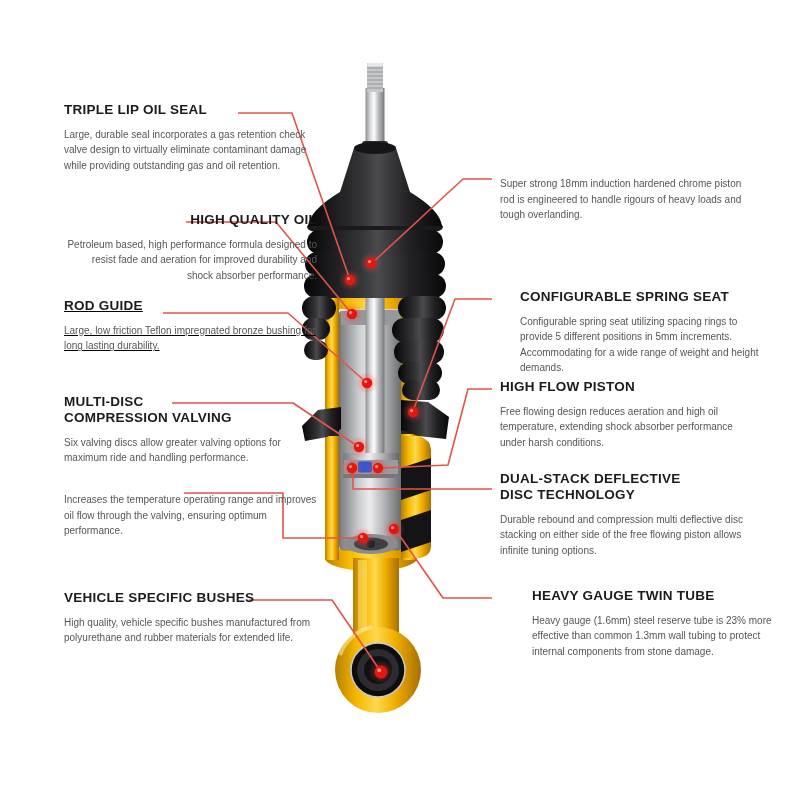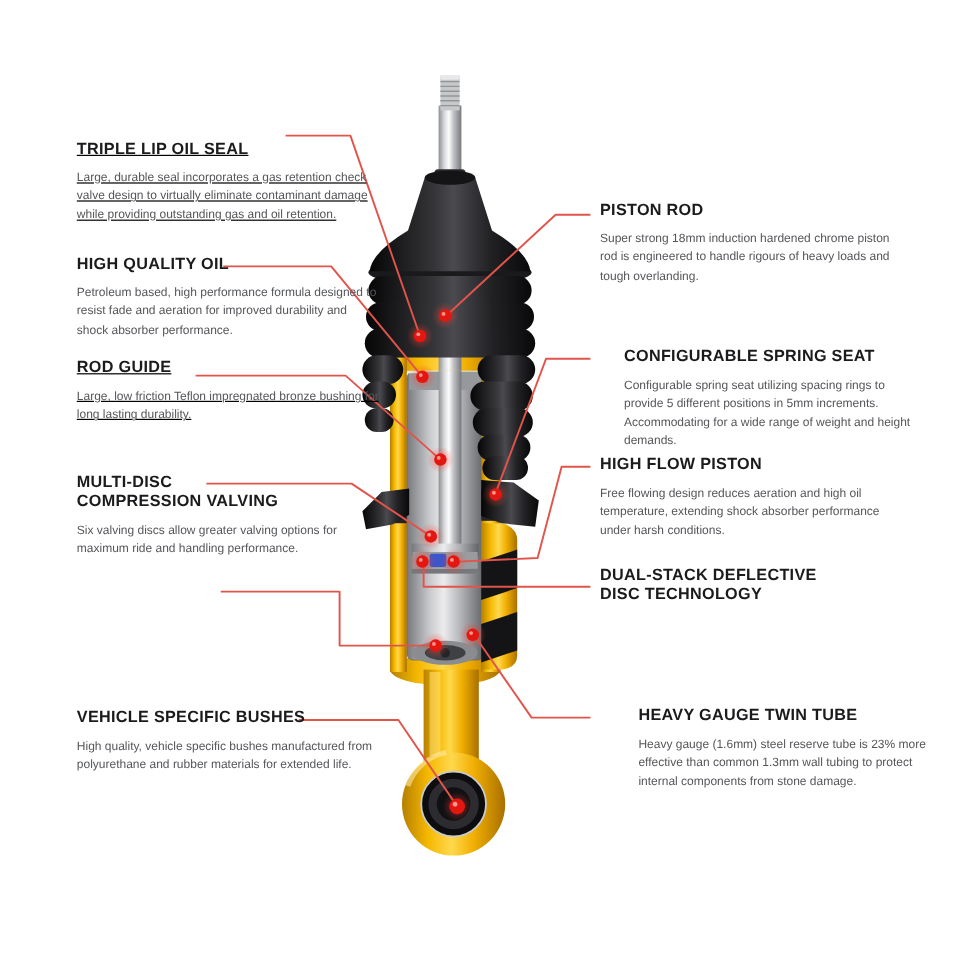--- a/index.html
+++ b/index.html
@@ -203,56 +203,57 @@
           <circle r="1.6" cx="-1.4" cy="-1.4" fill="#ff978e"></circle>
         </g>
       <g transform="translate(381,672)">
           <circle r="12" fill="url(#gGlow)"></circle>
           <circle r="6.5" fill="#e3170f"></circle>
           <circle r="2" cx="-1.8" cy="-1.8" fill="#ff978e"></circle>
         </g>
     </g>
   </svg>
 
-  <div class="callout col-left" style="left:64px;top:116px;text-decoration:underline;">
+  <div class="callout col-left" style="left:64px;top:102px;">
     <h3>TRIPLE LIP OIL SEAL</h3>
     <p>Large, durable seal incorporates a gas retention check valve design to virtually eliminate contaminant damage while providing outstanding gas and oil retention.</p>
   </div>
-  <div class="callout col-left" style="left:64px;top:212px;">
+  <div class="callout col-left" style="left:64px;top:212px;text-align:right;">
     <h3>HIGH QUALITY OIL</h3>
     <p>Petroleum based, high performance formula designed to resist fade and aeration for improved durability and shock absorber performance.</p>
   </div>
   <div class="callout col-left" style="left:64px;top:298px;text-decoration:underline;">
     <h3>ROD GUIDE</h3>
     <p>Large, low friction Teflon impregnated bronze bushing for long lasting durability.</p>
   </div>
   <div class="callout col-left w2-left" style="left:64px;top:394px;">
     <h3>MULTI-DISC COMPRESSION VALVING</h3>
     <p>Six valving discs allow greater valving options for maximum ride and handling performance.</p>
   </div>
   <div class="callout col-left" style="left:64px;top:483px;">
+    <p>Increases the temperature operating range and improves oil flow through the valving, ensuring optimum performance.</p>
   </div>
   <div class="callout col-left" style="left:64px;top:590px;">
     <h3>VEHICLE SPECIFIC BUSHES</h3>
     <p>High quality, vehicle specific bushes manufactured from polyurethane and rubber materials for extended life.</p>
   </div>
 
   <div class="callout col-right" style="left:500px;top:167px;">
-    <h3>PISTON ROD</h3>
     <p>Super strong 18mm induction hardened chrome piston rod is engineered to handle rigours of heavy loads and tough overlanding.</p>
   </div>
   <div class="callout col-right" style="left:500px;top:289px;margin-left:20px;">
     <h3>CONFIGURABLE SPRING SEAT</h3>
     <p>Configurable spring seat utilizing spacing rings to provide 5 different positions in 5mm increments. Accommodating for a wide range of weight and height demands.</p>
   </div>
   <div class="callout col-right" style="left:500px;top:379px;">
     <h3>HIGH FLOW PISTON</h3>
     <p>Free flowing design reduces aeration and high oil temperature, extending shock absorber performance under harsh conditions.</p>
   </div>
   <div class="callout col-right w2-right" style="left:500px;top:471px;">
     <h3>DUAL-STACK DEFLECTIVE DISC TECHNOLOGY</h3>
+    <p>Durable rebound and compression multi deflective disc stacking on either side of the free flowing piston allows infinite tuning options.</p>
   </div>
   <div class="callout col-right" style="left:500px;top:588px;margin-left:32px;">
     <h3>HEAVY GAUGE TWIN TUBE</h3>
     <p>Heavy gauge (1.6mm) steel reserve tube is 23% more effective than common 1.3mm wall tubing to protect internal components from stone damage.</p>
   </div>
 
 </div>
 
 </body></html>

